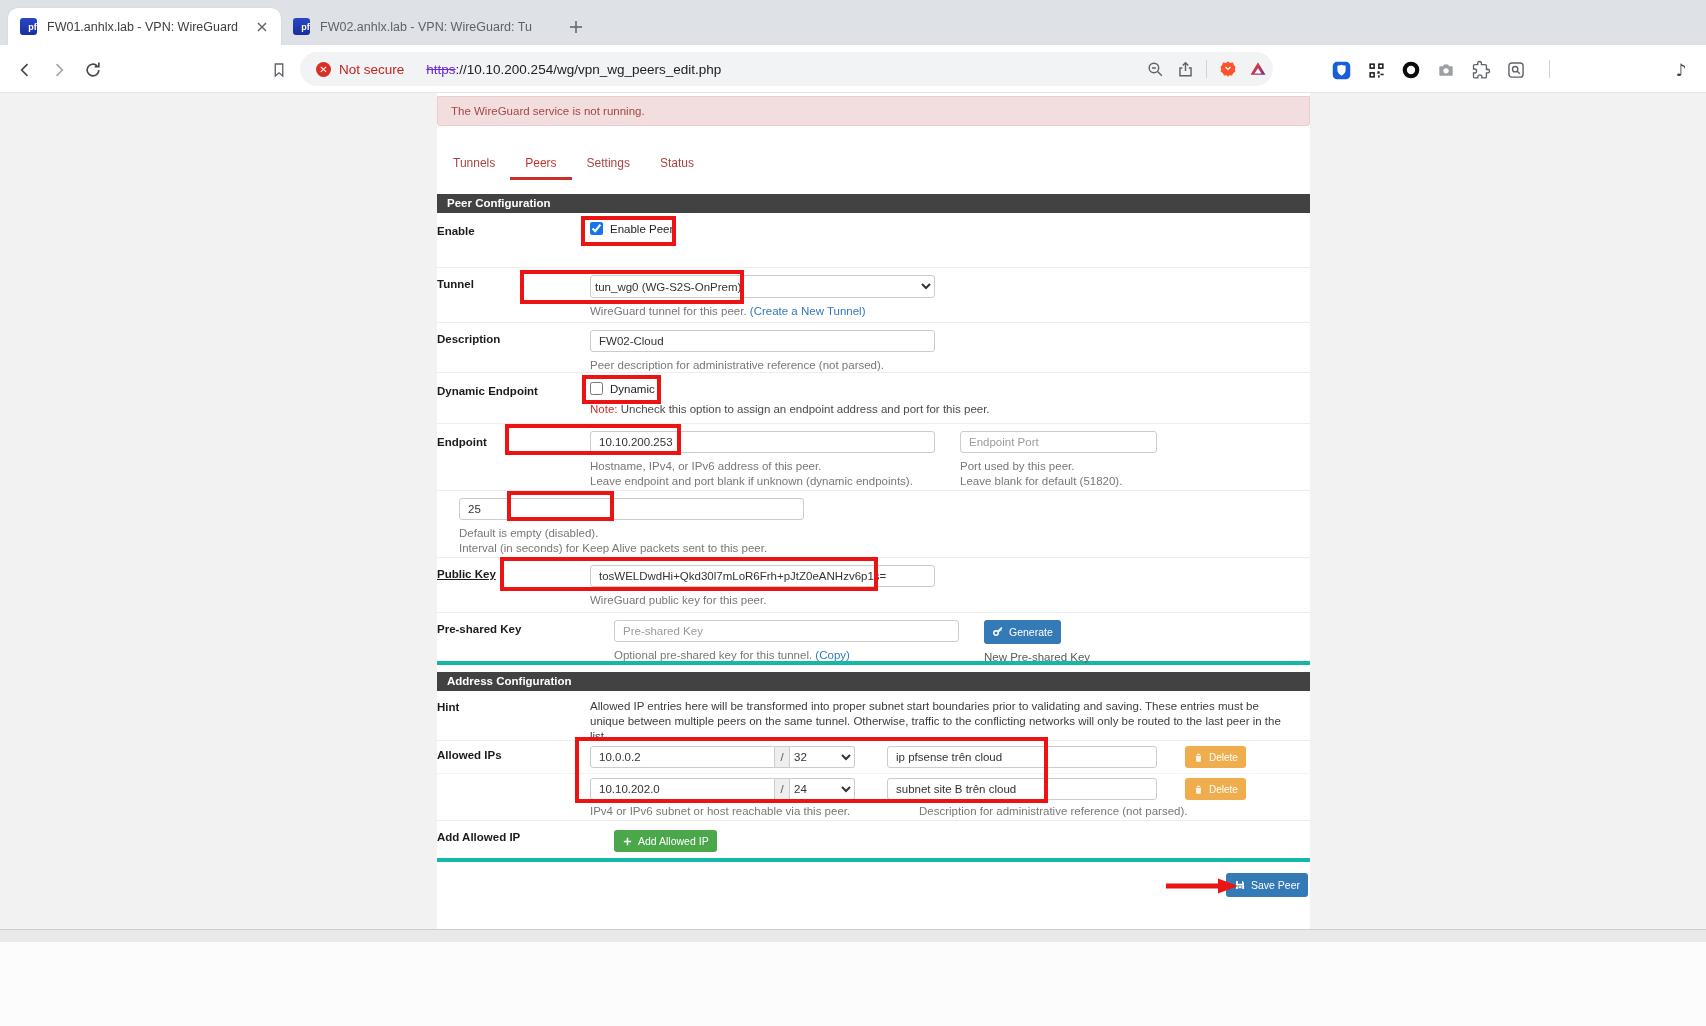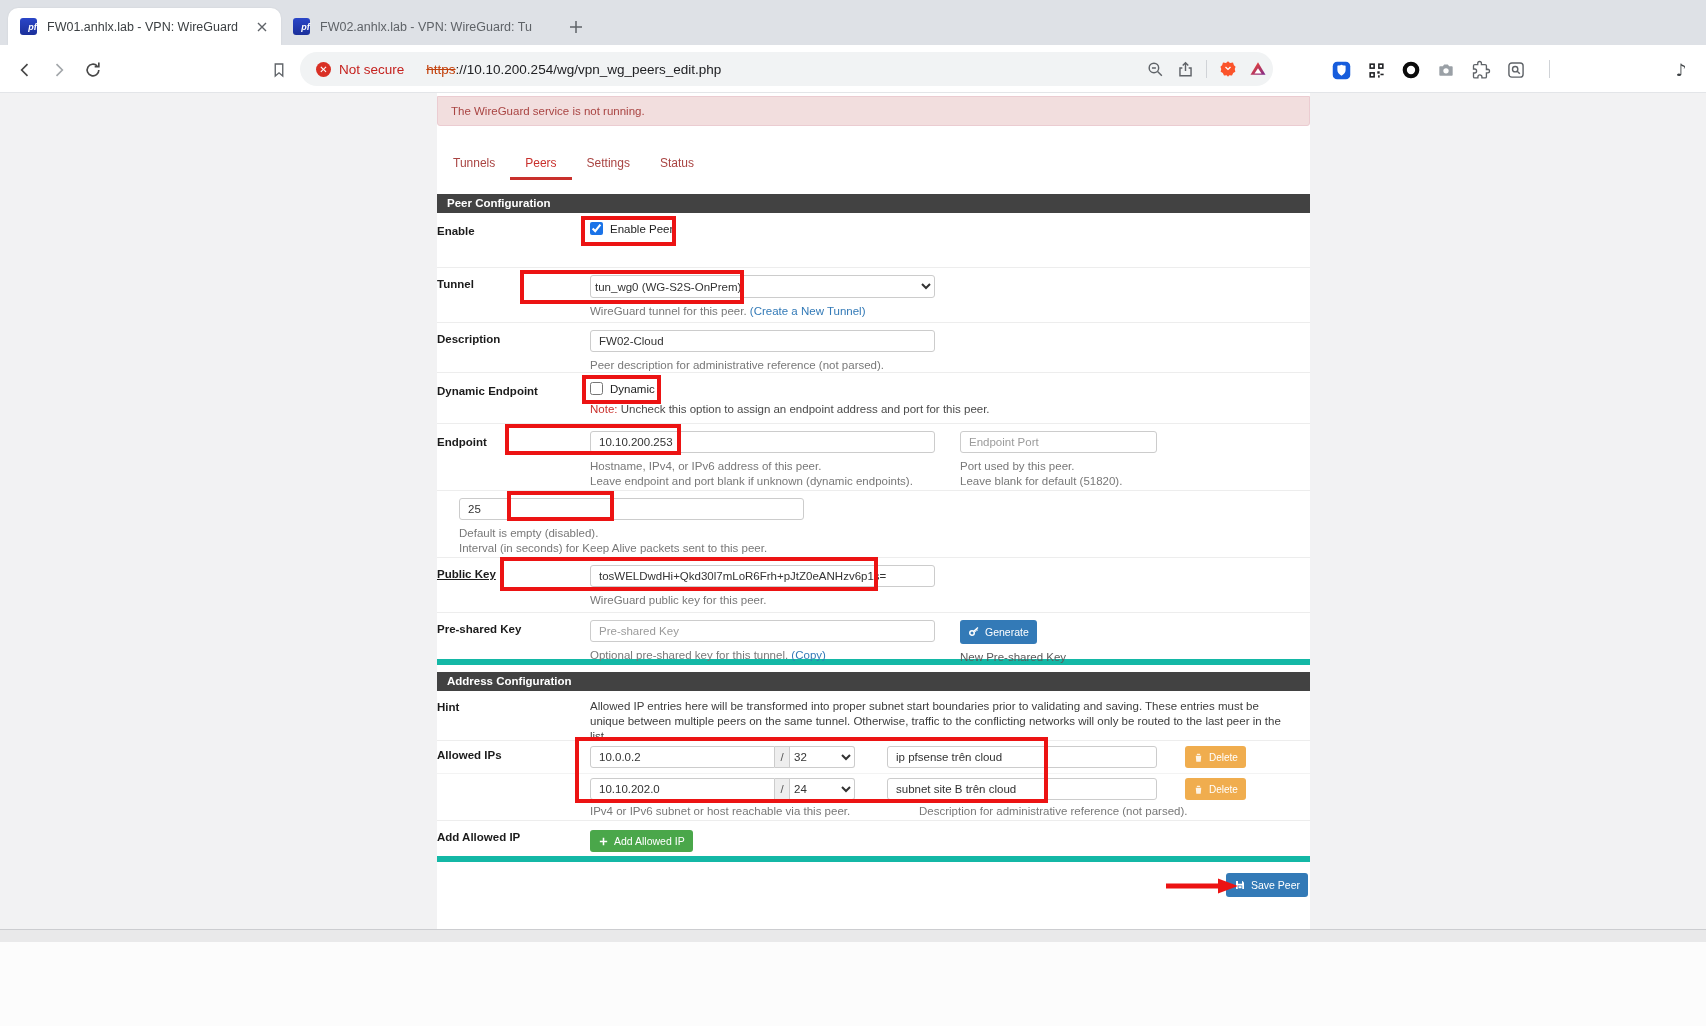--- a/index.html
+++ b/index.html
@@ -5,31 +5,31 @@
   * { box-sizing: border-box; margin: 0; padding: 0; }
   html,body { width:1706px; height:1026px; overflow:hidden; }
   body { font-family:"Liberation Sans","DejaVu Sans",sans-serif; background:#fff; position:relative; }
 
   
   .tabstrip { height:45px; background:#dee1e6; display:flex; align-items:flex-end; padding-left:8px; }
   .tab { height:37px; display:flex; align-items:center; padding:0 10px 0 12px; width:273px; border-radius:10px 10px 0 0; position:relative; }
   .tab.active { background:#fff; box-shadow:0 0 2px rgba(0,0,0,.08); }
   .tab .title { font-size:12.5px; color:#3c4043; white-space:nowrap; overflow:hidden; flex:1; margin-left:10px; }
   .tab.inactive .title { color:#5f6368; }
-  .favicon { width:17px; height:17px; border-radius:3px; background:linear-gradient(#2a46c8,#1b2f9a); color:#fff; font-size:9px; font-weight:bold; font-style:italic; display:flex; align-items:center; justify-content:center; flex:none;padding-left:8px; }
+  .favicon { width:17px; height:17px; border-radius:3px; background:linear-gradient(#2a46c8,#1b2f9a); color:#fff; font-size:9px; font-weight:bold; display:flex; align-items:center; justify-content:center; flex:none;padding-left:8px; }
   .tab-close { width:18px; height:18px; border-radius:50%; display:flex; align-items:center; justify-content:center; color:#5f6368; flex:none; }
   .newtab-btn { width:28px; height:28px; margin:0 0 4px 8px; display:flex; align-items:center; justify-content:center; color:#5f6368; border-radius:50%; }
 
   .toolbar { height:48px; background:#fff; position:relative; border-bottom:1px solid #e3e5e8; }
   .tbtn { position:absolute; top:12px; width:26px; height:26px; display:flex; align-items:center; justify-content:center; }
   .omnibox { position:absolute; left:300px; top:7px; width:973px; height:34px; border-radius:17px; background:#f1f3f4; display:flex; align-items:center; padding-left:16px; }
   .notsecure { display:flex; align-items:center; gap:8px; color:#c5221f; font-size:13.5px; }
   .ns-badge { width:15px; height:15px; border-radius:50%; background:#d93025; color:#fff; font-size:10px; display:flex; align-items:center; justify-content:center; font-weight:bold; }
   .url { font-size:13.5px; color:#202124; margin-left:22px; }
-  .url .scheme { color:#c2410c; text-decoration:line-through; }
+  .url .scheme { color:#6d28d9; text-decoration:line-through; }
   .omni-icons { position:absolute; right:0; top:0; height:34px; display:flex; align-items:center; }
   .oi { width:30px; display:flex; align-items:center; justify-content:center; }
   .vdiv { width:1px; height:18px; background:#d0d3d7; margin:0 6px; }
   .extbar { position:absolute; top:12px; display:flex; align-items:center; }
   .ext { width:26px; height:26px; display:flex; align-items:center; justify-content:center; margin-right:9px; }
 
   
   .page { position:absolute; top:93px; left:0; right:0; bottom:0; background:#f2f2f3; }
   .content { position:absolute; left:437px; top:0; width:873px; height:836px; background:#fff; font-size:11.5px; color:#333; }
   .footer-band { position:absolute; top:836px; left:0; right:0; height:13px; background:#e9e9ea; border-top:1px solid #cccdd0; }
@@ -41,21 +41,21 @@
   .navtab { padding:5px 15px; font-size:12px; color:#a94442; border-bottom:3px solid transparent; }
   .navtab.active { color:#c9302c; border-bottom-color:#c9302c; }
 
   .panel { }
   .panel-h { height:19px; background:#424242; color:#fff; font-weight:bold; font-size:11.5px; line-height:19px; padding-left:10px; }
   .p1 { margin-top:14px; }
   .p2 { margin-top:7px; }
 
   .frow { display:flex; border-top:1px solid #ededed; }
   .frow.first { border-top:none; }
-  .frow.last { border-bottom:6px solid #14b8a6; }
+  .frow.last { border-bottom:4px solid #14b8a6;gap:24px; }
   .flabel { width:131px; font-weight:bold; color:#1b1b1b; padding-top:10px; flex:none; font-size:11.5px; }
   .fbody { margin-left:22px; flex:1; padding-top:7px; }
 
   .r-enable{height:54px} .r-tunnel{height:55px} .r-desc{height:50px} .r-dyn{height:51px}
   .r-endpoint{height:67px} .r-keep{height:67px} .r-pub{height:55px} .r-psk{height:53px}
   .r-hint{height:49px} .r-aip1{height:33px} .r-aip2{height:47px} .r-add{height:42px}
   .r-aip1 .fbody{padding-top:5px} .r-aip2 .fbody{padding-top:4px}
   .r-enable .fbody, .r-dyn .fbody {padding-top:9px}
 
   input[type=text] { height:22px; border:1px solid #ccc; border-radius:3px; padding:0 8px; font-size:11.5px; color:#333; font-family:inherit; background:#fff; }

